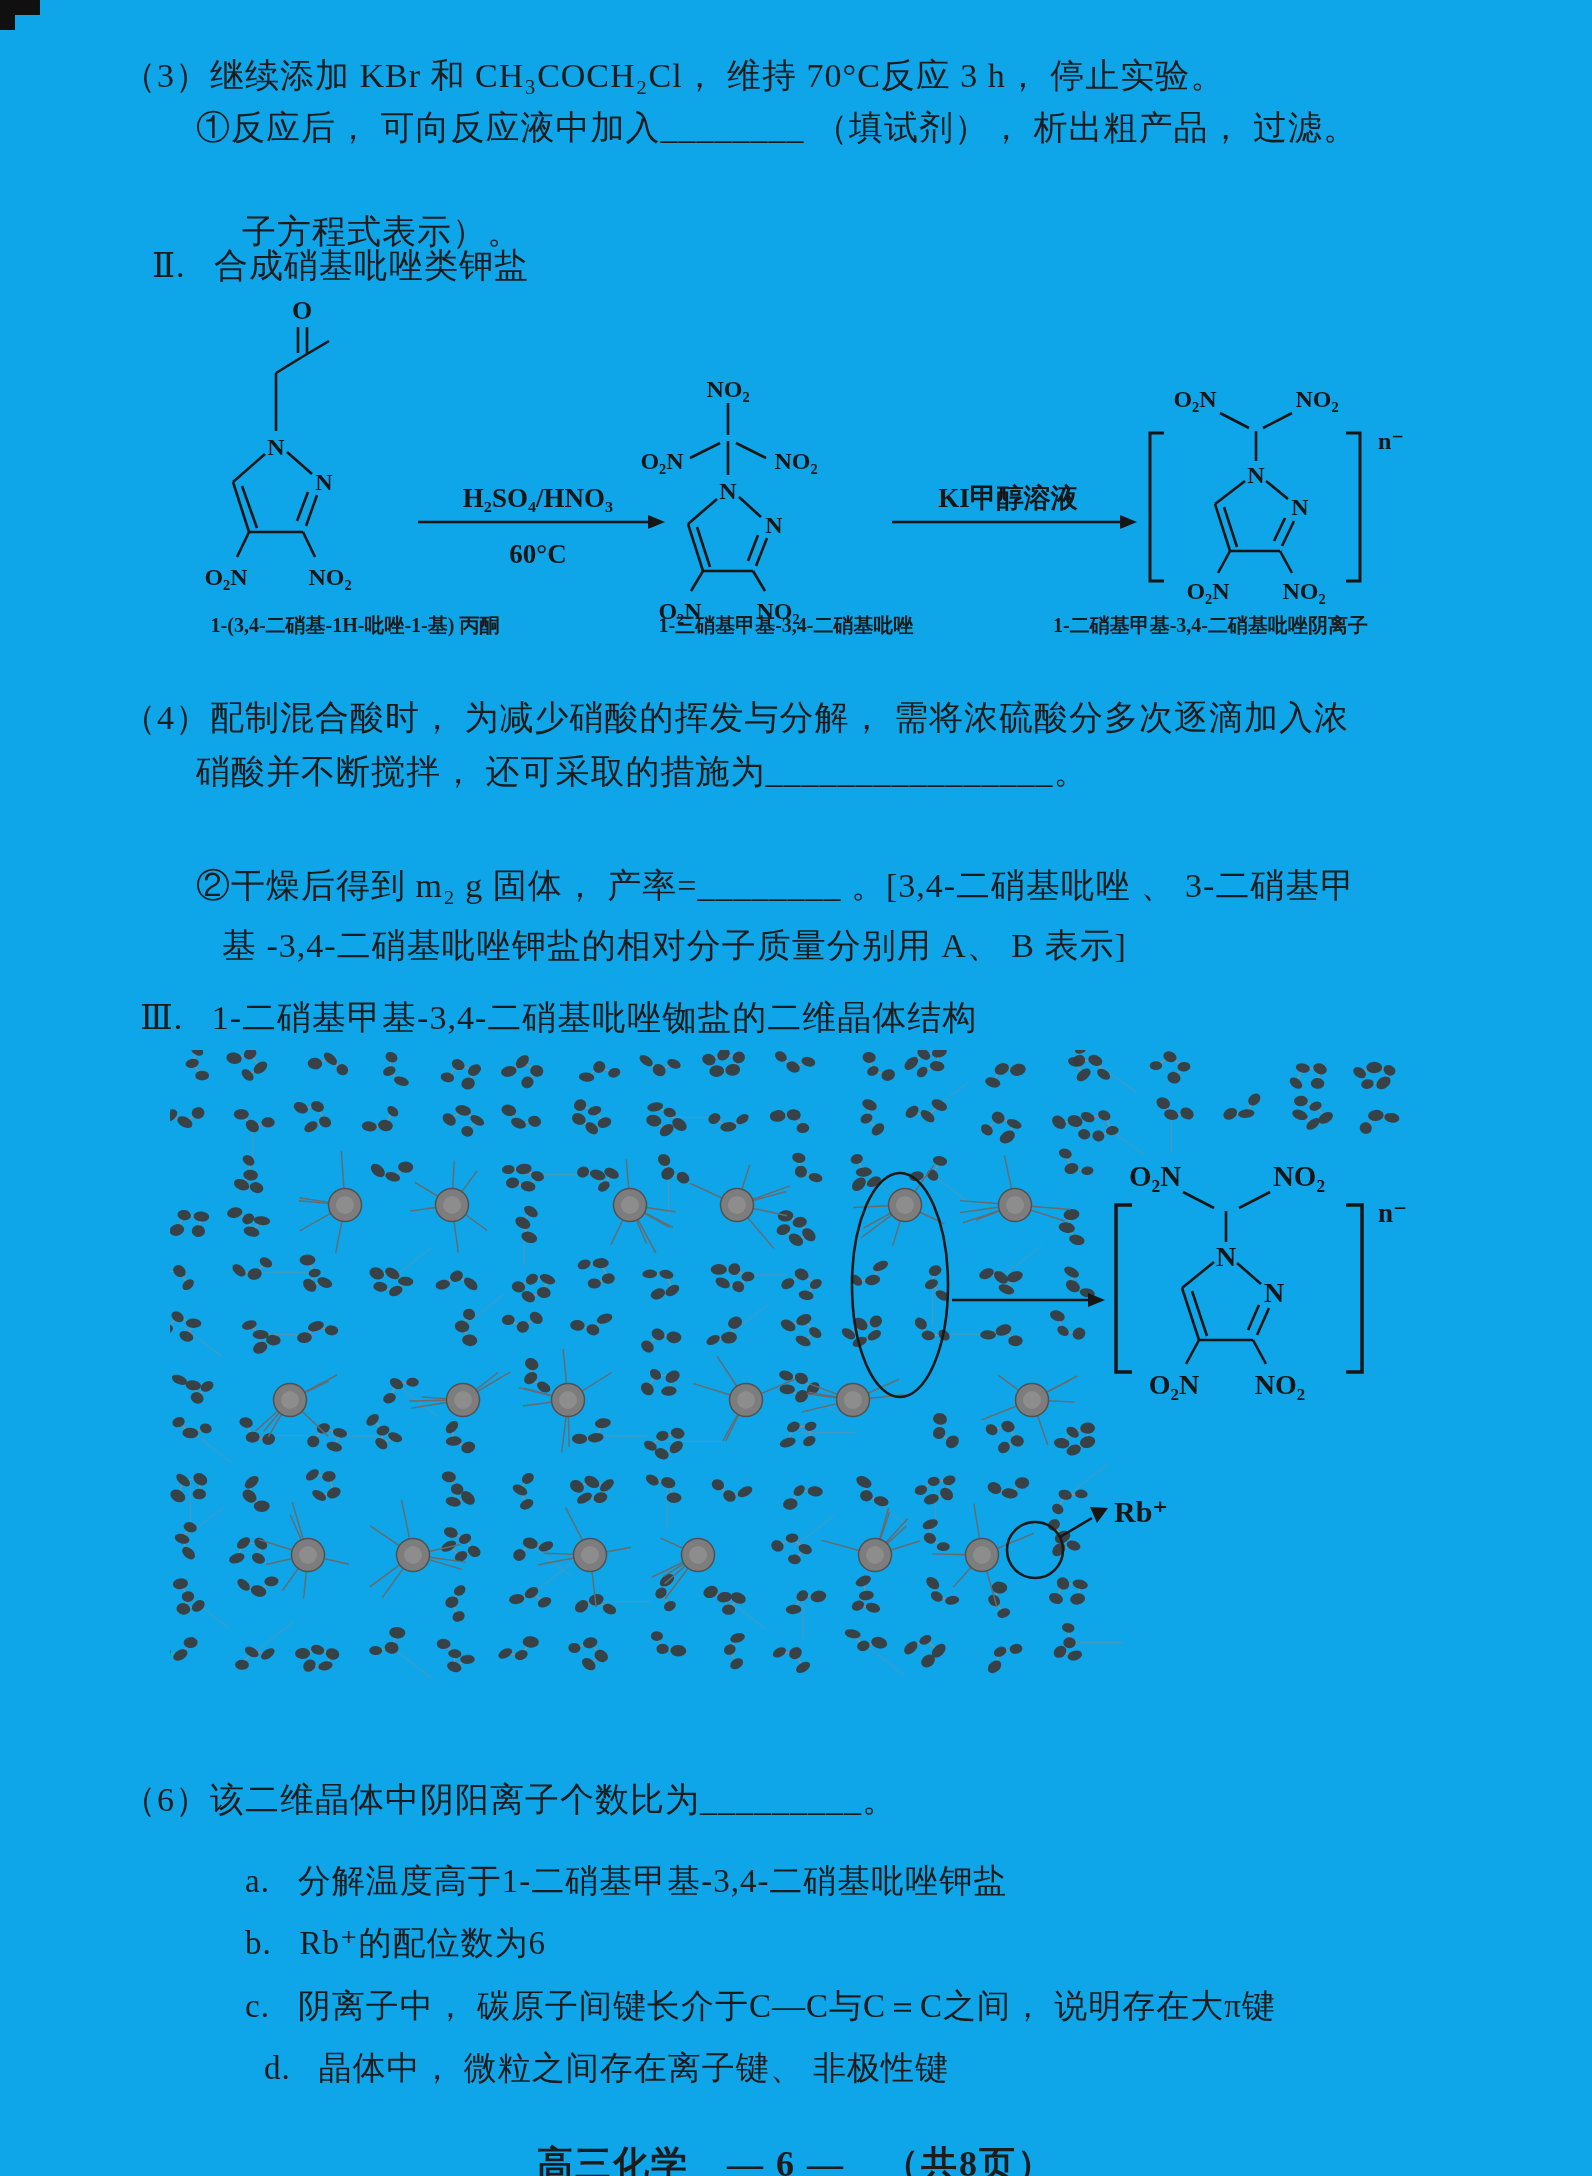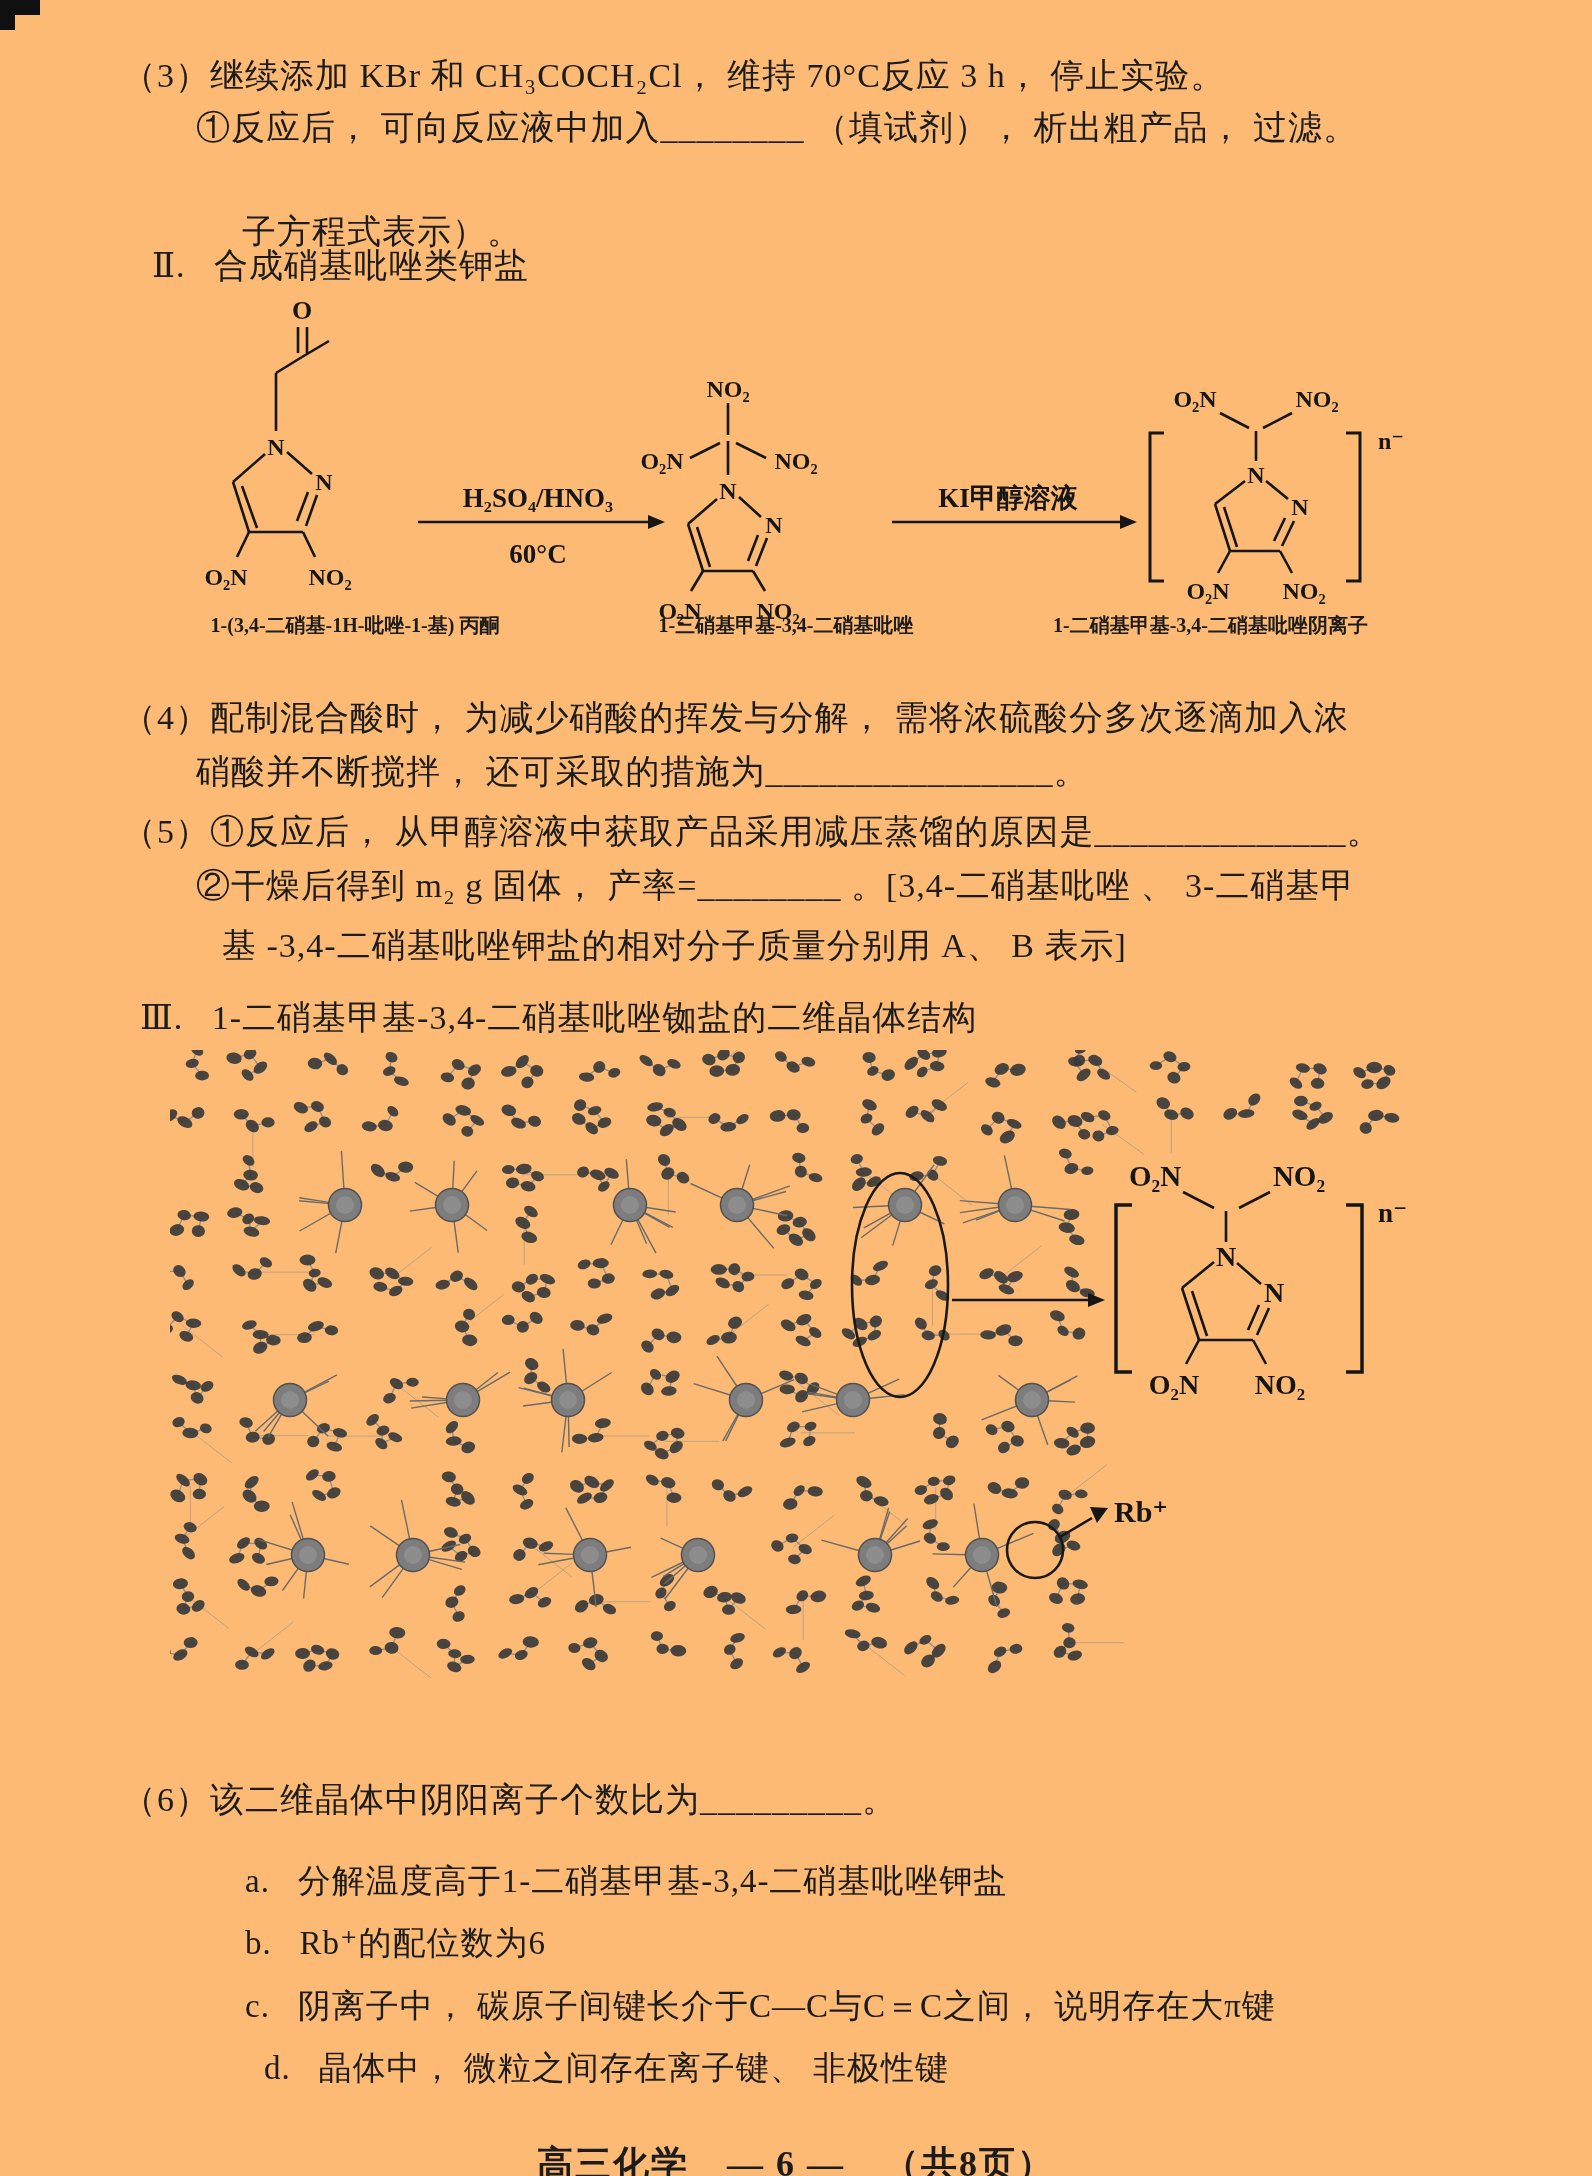--- a/index.html
+++ b/index.html
@@ -1,16 +1,16 @@
 <!DOCTYPE html>
 <html><head>
 <meta charset="utf-8">
 <style>
   html,body{margin:0;padding:0;background:#e8e8e8;}
-  #page{position:relative;width:1592px;height:2176px;background:#fdba74;overflow:hidden;
+  #page{position:relative;width:1592px;height:2176px;background:#0ea5e9;overflow:hidden;
         font-family:"Liberation Serif","DejaVu Serif",serif;color:#1c1c1c;}
   .line{position:absolute;white-space:pre;font-size:34px;line-height:1.15;letter-spacing:1px;}
   .opt{font-size:33px;}
   .schemelabel{position:absolute;font-size:20px;font-weight:700;text-align:center;white-space:pre;letter-spacing:0;}
   .footer{position:absolute;left:0;width:100%;text-align:center;font-size:36px;font-weight:600;letter-spacing:2px;}
   svg text{font-family:"Liberation Serif","DejaVu Serif",serif;font-weight:700;fill:#161616;}
   .bond{stroke:#161616;stroke-width:2.6;}
   .bracket{stroke:#161616;stroke-width:3;fill:none;}
   .arrowline{stroke:#161616;stroke-width:2.6;}
   .annline{stroke:#191919;stroke-width:2.6;fill:none;}
@@ -114,21 +114,20 @@
       <text x="1228" y="164" font-size="24">n⁻</text>
     </g>
   </svg>
 
   <div class="schemelabel" style="left:155px;top:612px;width:400px;">1-(3,4-二硝基-1H-吡唑-1-基) 丙酮</div>
   <div class="schemelabel" style="left:596px;top:612px;width:380px;">1-三硝基甲基-3,4-二硝基吡唑</div>
   <div class="schemelabel" style="left:988px;top:612px;width:445px;">1-二硝基甲基-3,4-二硝基吡唑阴离子</div>
 
   <div class="line" style="left:122px;top:698px;">（4）配制混合酸时， 为减少硝酸的挥发与分解， 需将浓硫酸分多次逐滴加入浓</div>
   <div class="line" style="left:196px;top:752px;">硝酸并不断搅拌， 还可采取的措施为________________。</div>
-  <div class="line" style="left:122px;top:812px;">（5）①反应后， 从甲醇溶液中获取产品采用减压蒸馏的原因是______________。</div>
   <div class="line" style="left:196px;top:866px;">②干燥后得到 m₂ g 固体， 产率=________ 。[3,4-二硝基吡唑 、 3-二硝基甲</div>
   <div class="line" style="left:222px;top:926px;">基 -3,4-二硝基吡唑钾盐的相对分子质量分别用 A、 B 表示]</div>
 
   <div class="line" style="left:140px;top:998px;">Ⅲ.   1-二硝基甲基-3,4-二硝基吡唑铷盐的二维晶体结构</div>
 
   <svg style="position:absolute;left:170px;top:1050px;" width="1260" height="660" viewBox="0 0 1260 660">
     <g id="lattice-gen">
         <line x1="27.08224327268978" y1="0.19385732615271323" x2="22.18086027506949" y2="13.345908295892707" stroke="#8d8d8d" stroke-width="1.3"></line>
         <line x1="22.18086027506949" y1="13.345908295892707" x2="32.12088797298445" y2="25.642080438664763" stroke="#8d8d8d" stroke-width="1.3"></line>
         <ellipse cx="27.08224327268978" cy="0.19385732615271323" rx="6.8" ry="4.7" transform="rotate(39 27.1 0.2)" fill="#3a3a3a" opacity="0.92"></ellipse>

